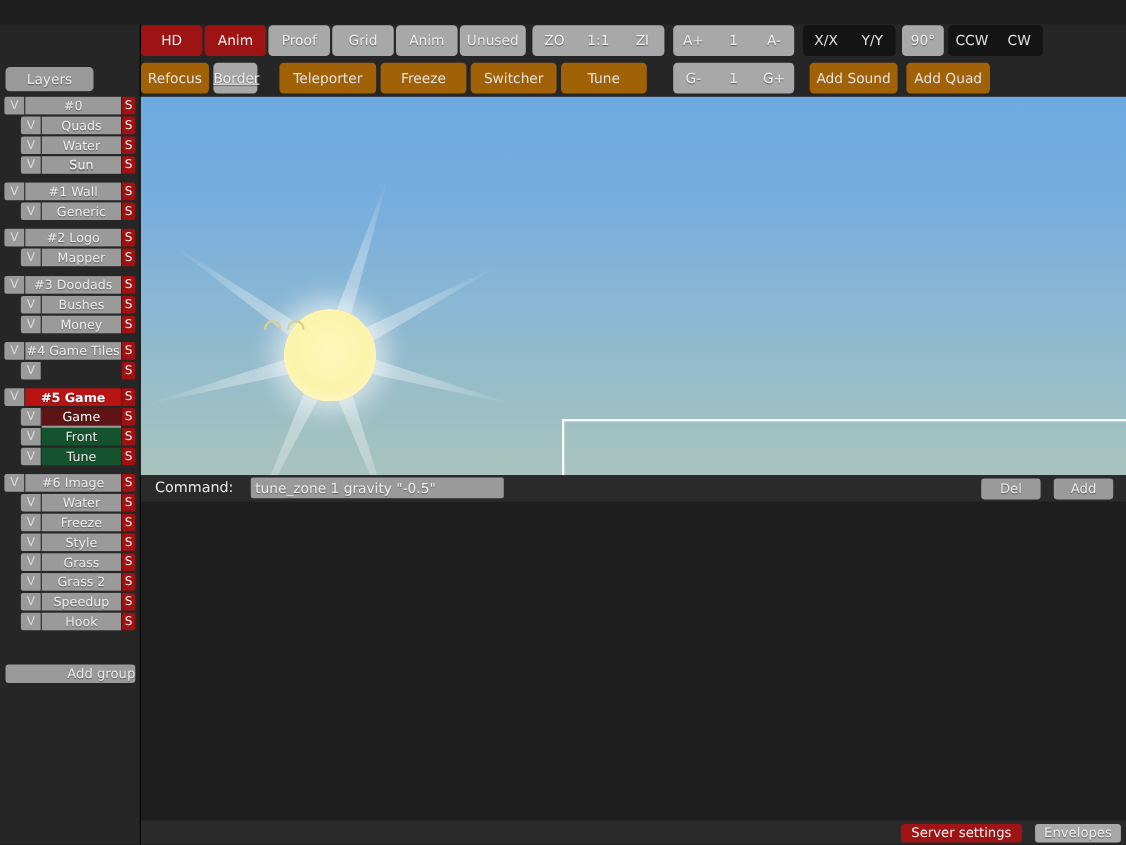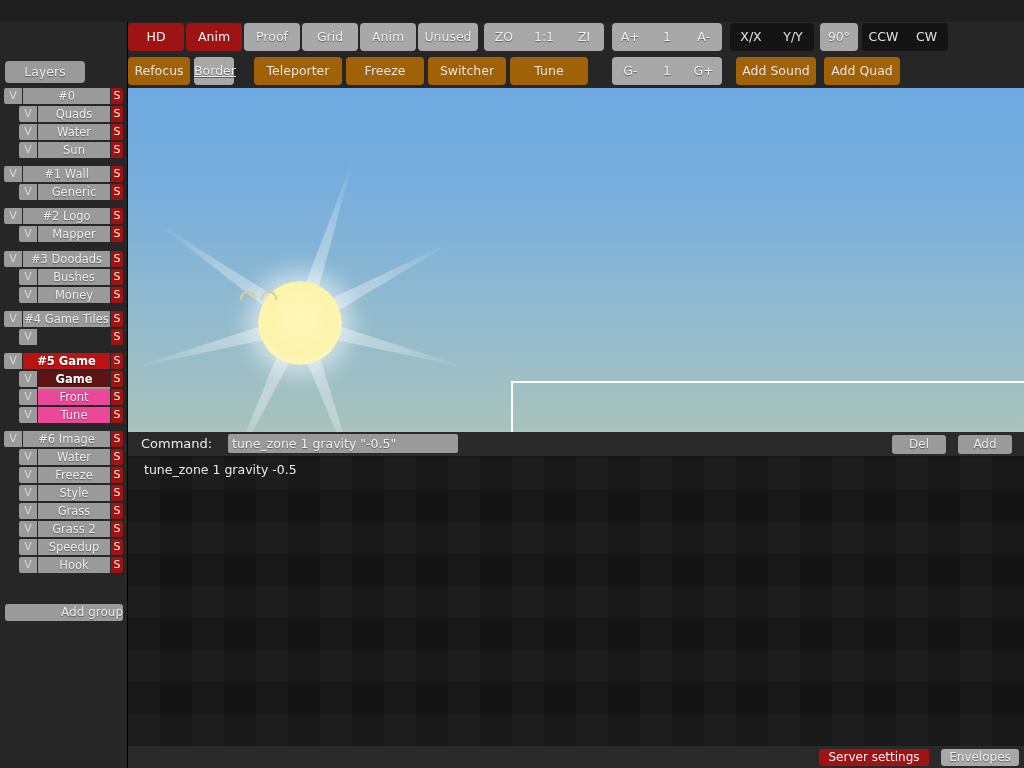--- a/index.html
+++ b/index.html
@@ -94,22 +94,22 @@
     text-shadow:0 1px 1px rgba(0,0,0,.4);
     overflow:hidden; white-space:nowrap;
   }
   .lsave {
     position:absolute; top:0; height:16px; width:12px;
     background:#a01111; border-radius:0 2px 2px 0;
     color:#eaeaea; font-size:11px; line-height:16px; text-align:center;
   }
   .lrow.sel-group .lname { background:#b91414; color:#ffffff; font-weight:bold; }
   .lrow.sel-group .lvis  { background:#9a9a9a; }
-  .lrow.sel-layer .lname { background:#5e1414; color:#ffffff; font-weight:bold; }
-  .lrow.dim .lname { background:#ec4899; }
+  .lrow.sel-layer .lname { background:#5e1414; color:#ffffff; font-weight:normal; }
+  .lrow.dim .lname { background:#14532d; }
   #add-group-btn {
     position:absolute; left:5px; top:582px; width:118px; height:17px;
     background:#9a9a9a; border-radius:3px;
     color:#ececec; font-size:12px; line-height:17px; text-align:right;
     text-shadow:0 1px 1px rgba(0,0,0,.45);
   }
 
   
   #canvas {
     position:absolute; left:128px; top:88px; width:896px; height:344px;
@@ -416,22 +416,19 @@
     <div id="quad-outline"></div>
   </div>
 
   <div id="cmdbar">
     <div id="cmd-label">Command:</div>
     <div id="cmd-input">tune_zone 1 gravity "-0.5"</div>
     <div class="cmdbtn" id="del-btn">Del</div>
     <div class="cmdbtn" id="add-btn">Add</div>
   </div>
 
-  <div id="cmdlist">
-      <div class="cmd-item" style="top: 6px;">tune_zone 1 gravity -0.5</div>
-    </div>
 
   <div id="statusbar">
     <div id="server-settings-btn">Server settings</div>
     <div id="envelopes-btn">Envelopes</div>
   </div>
 
 </div>
 
 </body></html>

